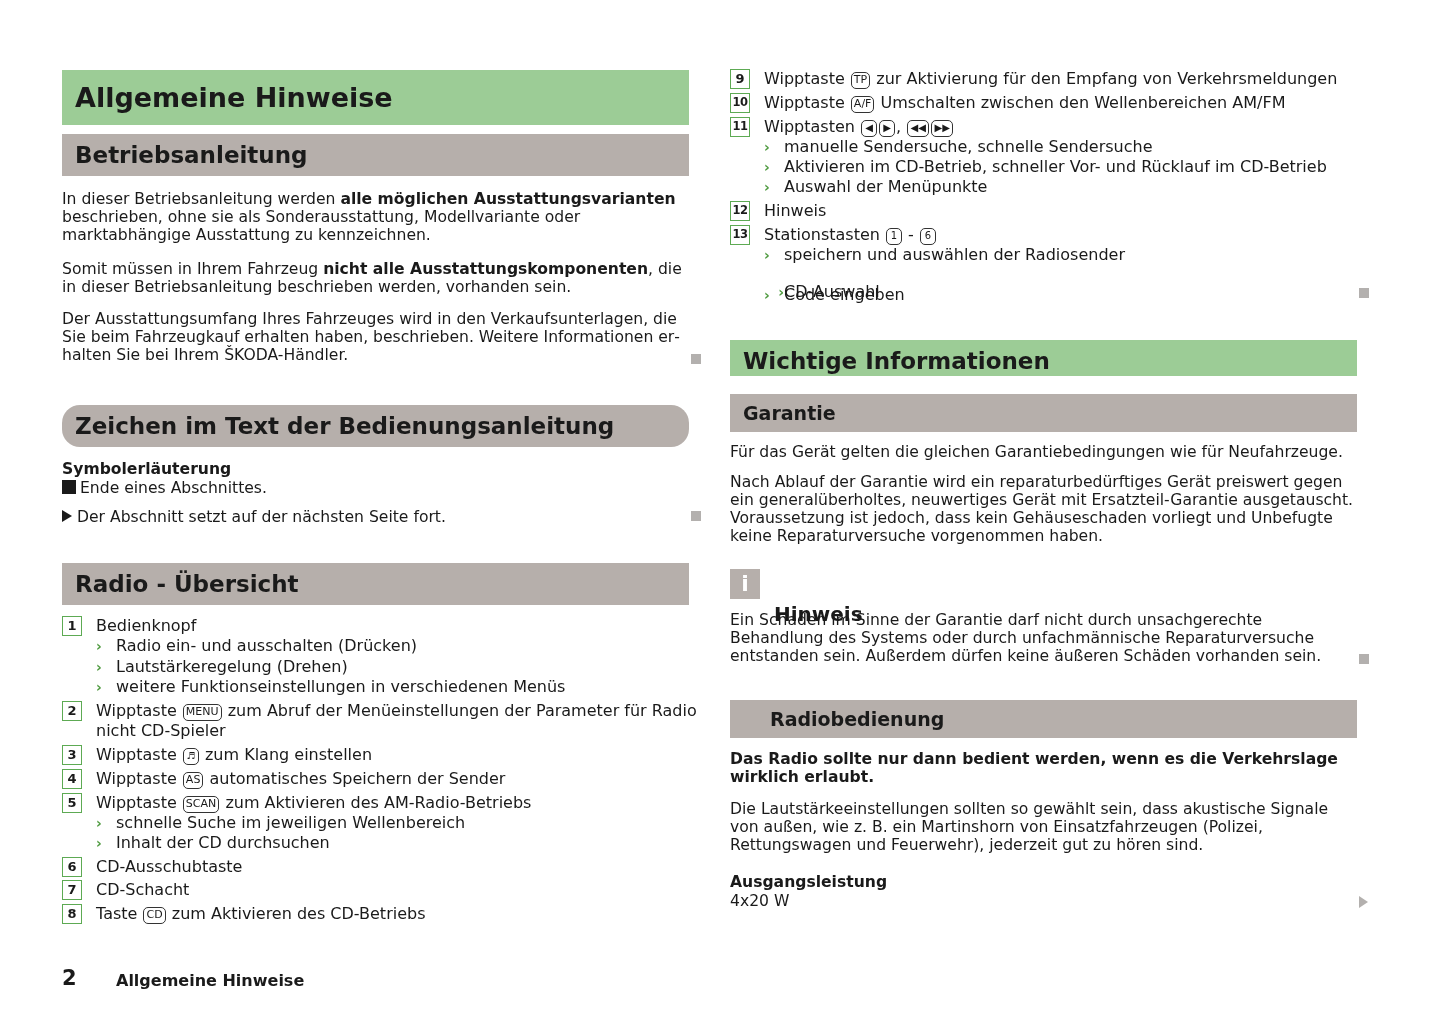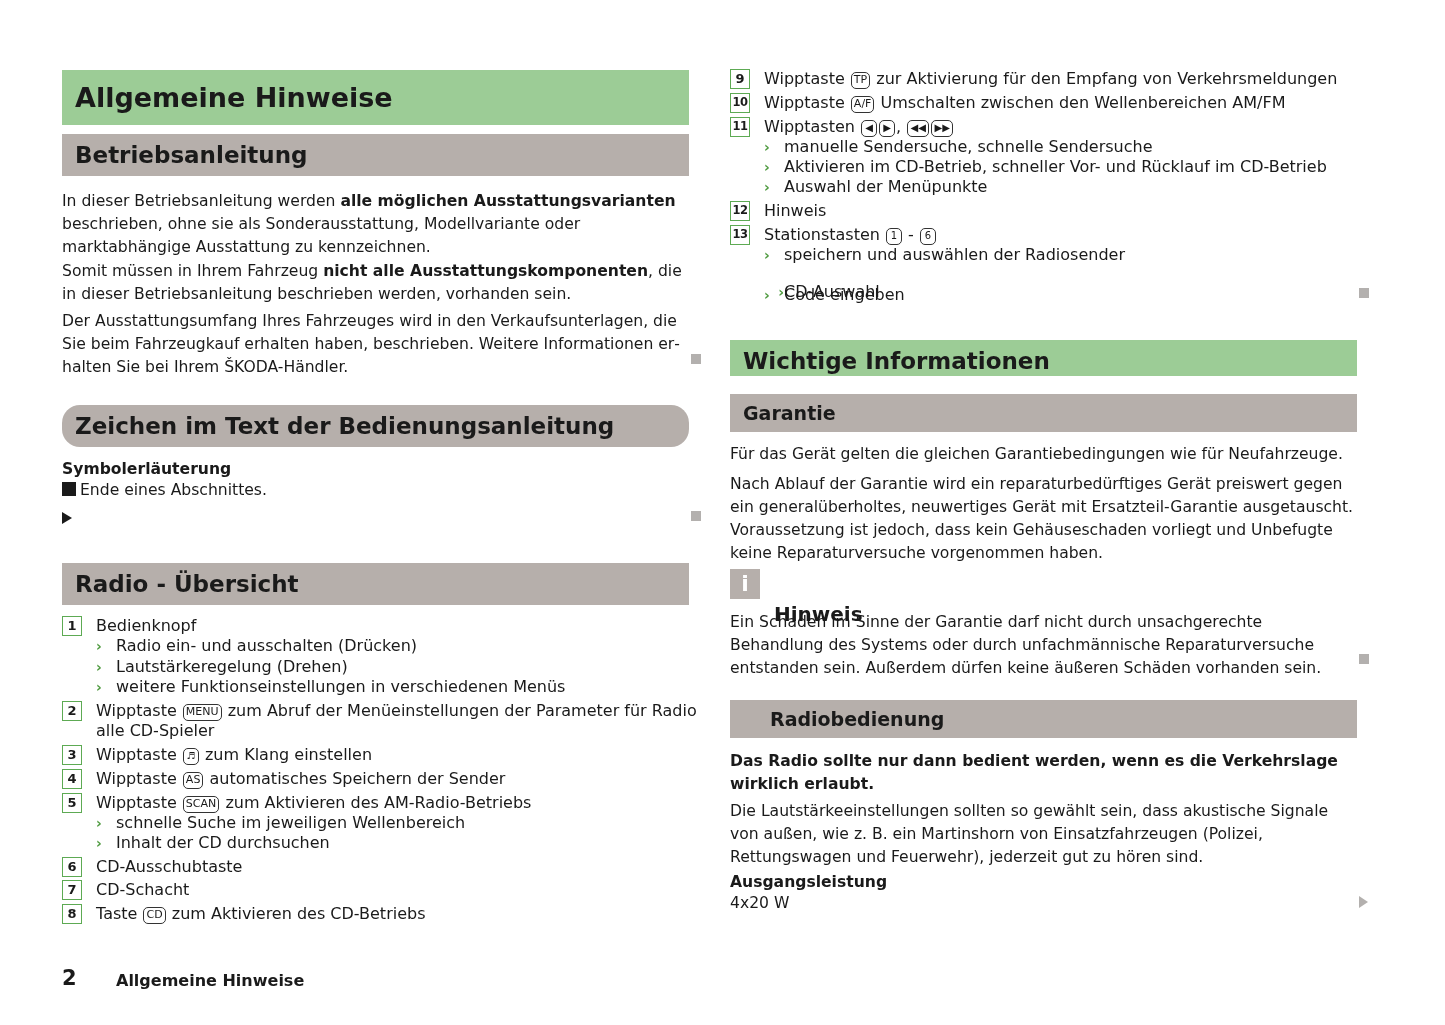--- a/index.html
+++ b/index.html
@@ -8,21 +8,21 @@
   .col { position: absolute; top: 0; }
   .col-left { left: 62px; width: 627px; }
   .col-right { left: 730px; width: 627px; }
 
   .h1 { position: absolute; left: 0; width: 627px; background: #9ccc96; height: 55px;
         font-weight: bold; font-size: 27px; padding-left: 13px; line-height: 56px; color: #1a1a1a; }
   .h2 { position: absolute; left: 0; width: 627px; background: #b6afab; height: 42px;
         font-weight: bold; font-size: 23px; padding-left: 13px; line-height: 42px; color: #1a1a1a; }
   .h2.small { font-size: 19px; height: 38px; line-height: 38px; }
 
-  .para { position: absolute; left: 0; width: 630px; font-size: 15.6px; line-height: 23px; color: #1a1a1a; }
+  .para { position: absolute; left: 0; width: 630px; font-size: 15.6px; line-height: 18px; color: #1a1a1a; }
   .para b { font-weight: bold; }
 
   .endmark { position: absolute; width: 10px; height: 10px; background: #b3b0ae; }
   .contmark { position: absolute; width: 0; height: 0; border-top: 6px solid transparent;
               border-bottom: 6px solid transparent; border-left: 9px solid #b3b0ae; }
 
   .item { position: absolute; left: 0; font-size: 16px; line-height: 20px; white-space: nowrap; }
   .num { position: absolute; left: 0; width: 20px; height: 20px; border: 1.6px solid #5daa53;
          font-size: 13px; font-weight: bold; text-align: center; line-height: 17px; color: #1a1a1a; background: #fff; }
   .num.two { font-size: 11.5px; letter-spacing: -0.5px; }
@@ -54,39 +54,39 @@
   <div class="para" style="top:260px;"><span>Somit müssen in Ihrem Fahrzeug </span><b>nicht alle Ausstattungskomponenten</b><span>, die in dieser Betriebsanleitung beschrieben werden, vorhanden sein.</span></div>
   <div class="para" style="top:310px;">Der Ausstattungsumfang Ihres Fahrzeuges wird in den Verkaufsunterlagen, die Sie beim Fahrzeugkauf erhalten haben, beschrieben. Weitere Informationen er­halten Sie bei Ihrem ŠKODA-Händler.</div>
   <div class="endmark" style="left:629px; top:354px;"></div>
 
   <div class="h2" style="top:405px;border-radius:18px;">Zeichen im Text der Bedienungsanleitung</div>
   <div class="label-bold" style="top:459px;">Symbolerläuterung</div>
   <div class="para" style="top:479px;">
     <span style="display:inline-block;width:14px;height:14px;background:#1a1a1a;vertical-align:-1px;margin-right:4px;"></span><span>Ende eines Abschnittes.</span>
   </div>
   <div class="para" style="top:508px;">
-    <span style="display:inline-block;width:0;height:0;border-top:6px solid transparent;border-bottom:6px solid transparent;border-left:10px solid #1a1a1a;margin-right:5px;"></span>
+    <span style="display:inline-block;width:0;height:0;border-top:6px solid transparent;border-bottom:6px solid transparent;border-left:10px solid #1a1a1a;margin-right:5px;"></span><span>Der Abschnitt setzt auf der nächsten Seite fort.</span>
   </div>
   <div class="endmark" style="left:629px; top:511px;"></div>
 
   <div class="h2" style="top:563px;">Radio - Übersicht</div>
 
   <div class="item" style="top:616px;">
     <span class="num">1</span>
     <span class="itext">Bedienknopf</span>
   </div>
   <div class="sub" style="top:636px;"><span class="chev">›</span><span>Radio ein- und ausschalten (Drücken)</span></div>
   <div class="sub" style="top:657px;"><span class="chev">›</span><span>Lautstärkeregelung (Drehen)</span></div>
   <div class="sub" style="top:677px;"><span class="chev">›</span><span>weitere Funktionseinstellungen in verschiedenen Menüs</span></div>
 
   <div class="item" style="top:701px;">
     <span class="num">2</span>
     <span class="itext"><span>Wipptaste</span> <span class="key">MENU</span> <span>zum Abruf der Menüeinstellungen der Parameter für Radio</span></span>
   </div>
-  <div class="sub" style="top:721px;">alle CD-Spieler</div>
+  <div class="sub" style="top:721px;">nicht CD-Spieler</div>
 
   <div class="item" style="top:745px;">
     <span class="num">3</span>
     <span class="itext"><span>Wipptaste</span> <span class="key sym">♬</span> <span>zum Klang einstellen</span></span>
   </div>
 
   <div class="item" style="top:769px;">
     <span class="num">4</span>
     <span class="itext"><span>Wipptaste</span> <span class="key">AS</span> <span>automatisches Speichern der Sender</span></span>
   </div>

